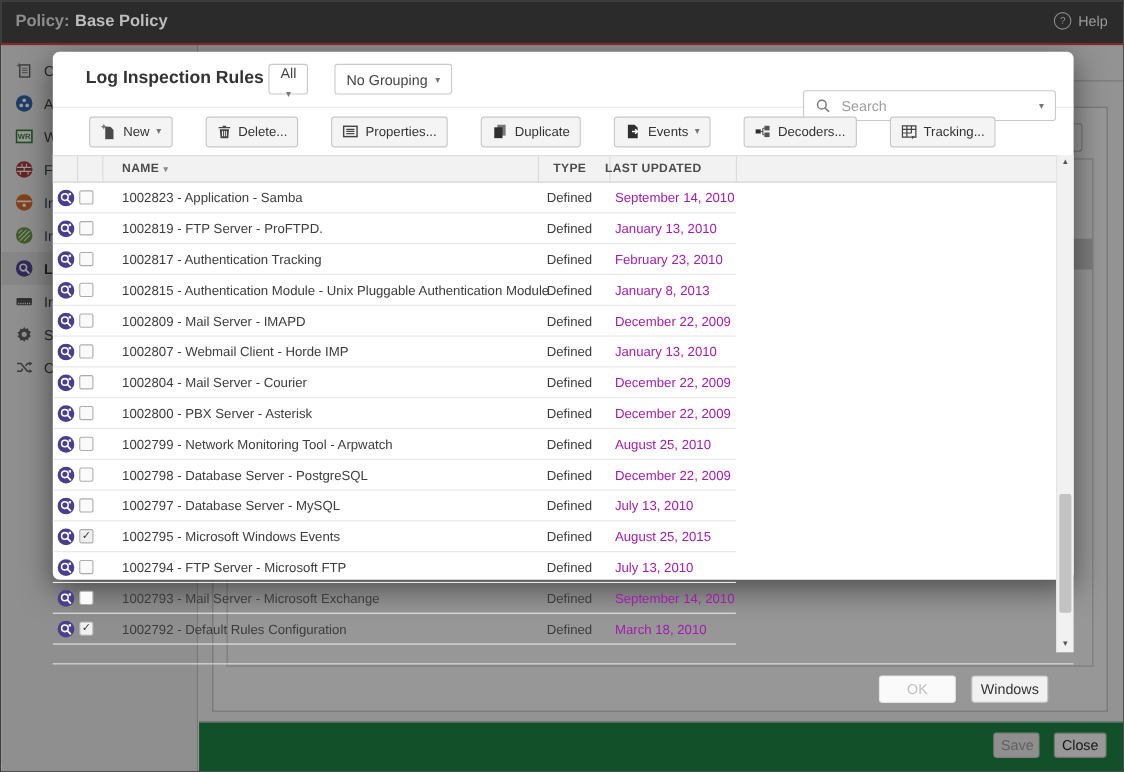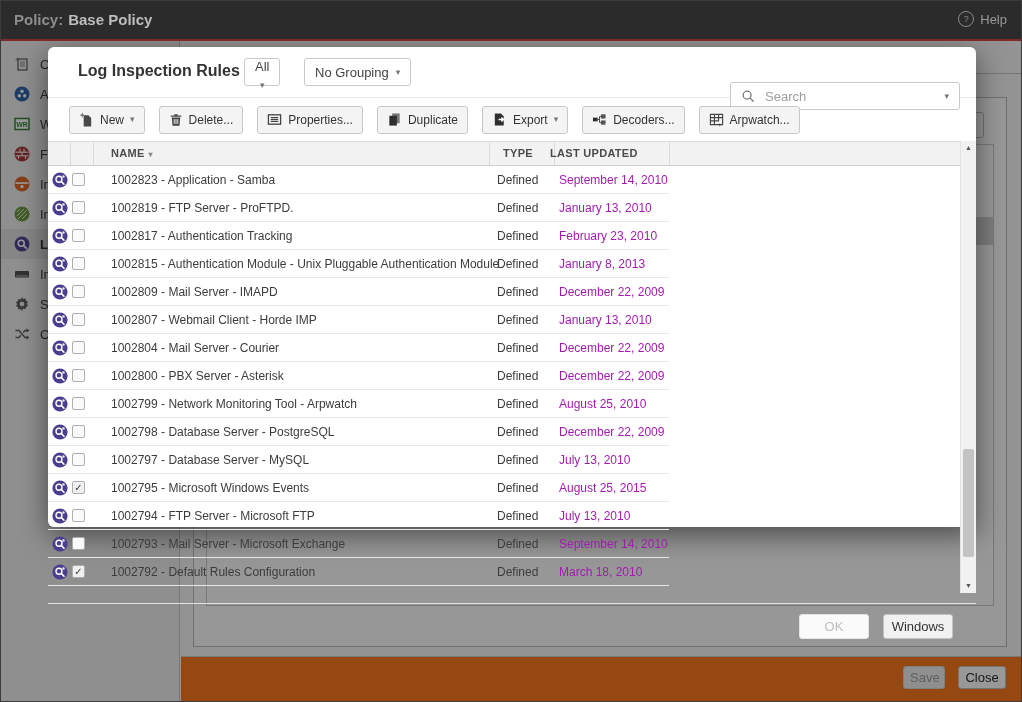--- a/index.html
+++ b/index.html
@@ -20,40 +20,40 @@
   .side-item{height:30px;display:flex;align-items:center;gap:10px;padding-left:13px;cursor:pointer;}
   .side-item.sel{background:#dcdcdc;}
   .side-item.sel .side-label{font-weight:bold;color:#2e2e2e;}
   .side-label{font-size:13px;color:#3a3a3a;white-space:nowrap;}
   .icn{display:inline-flex;align-items:center;justify-content:center;line-height:0;}
   .u-line{position:absolute;left:180px;right:0;top:32px;height:1px;background:#c2c2c2;}
   .u-panel{position:absolute;left:192px;top:56px;right:14px;bottom:54px;border:1px solid #b8b8b8;background:#fafafa;}
   .u-panel-inner{position:absolute;left:12px;right:12px;top:46px;bottom:40px;border:1px solid #c6c6c6;}
   .u-btn-ghost{position:absolute;right:22px;top:14px;width:54px;height:24px;border:1px solid #b9b9b9;border-radius:3px;}
   .u-selrow{position:absolute;left:13px;right:13px;top:119px;height:28px;background:#cdcdcd;}
-  .u-footer{position:absolute;left:180px;right:0;bottom:0;height:44px;background:#f97316;border-top:1px solid #c6c6c6;padding-left:27px;}
+  .u-footer{position:absolute;left:180px;right:0;bottom:0;height:44px;background:#15803d;border-top:1px solid #c6c6c6;padding-left:27px;}
   .u-save{position:absolute;right:76px;top:9px;width:42px;height:23px;font-size:13px;color:#9b9b9b;background:#ececec;border:1px solid #d2d2d2;border-radius:3px;}
   .u-close{position:absolute;right:15px;top:9px;width:48px;height:23px;font-size:13px;color:#222;background:#fbfbfb;border:1px solid #bdbdbd;border-radius:3px;}
 
   .overlay{position:absolute;left:0;top:40px;right:0;bottom:0;background:rgba(15,15,15,0.42);z-index:5;}
 
   
   .dialog{position:absolute;left:47px;top:46px;width:928px;height:480px;background:#fff;border-radius:6px;box-shadow:0 8px 28px rgba(0,0,0,0.5);z-index:10;}
   .dlg-header{position:absolute;left:0;top:0;right:0;height:50px;border-bottom:1px solid #e9e9e9;}
   .dlg-title{position:absolute;left:30px;top:15px;font-size:16px;font-weight:bold;color:#333;}
   .chip{position:absolute;top:11px;height:26px;display:inline-flex;align-items:center;gap:7px;padding:0 10px;border:1px solid #c9c9c9;border-radius:3px;font-size:13px;color:#444;background:#fff;cursor:pointer;}
   .chip-all{left:196px;flex-direction:column;}
   .chip-group{left:256px;}
   .caret{display:inline-block;color:#777;font-size:9px;line-height:1;}
   .caret::before{content:"▾";}
   .searchbox{position:absolute;right:16px;top:11px;width:230px;height:28px;box-sizing:border-box;border:1px solid #c9c9c9;border-radius:3px;display:flex;align-items:center;gap:8px;padding:0 10px;background:#fff;margin-top:24px;}
   .searchbox input{border:none;outline:none;flex:1;font-size:13px;color:#444;font-family:"Liberation Sans",sans-serif;background:transparent;min-width:0;}
   .searchbox input::placeholder{color:#9e9e9e;}
 
-  .dlg-toolbar{position:absolute;left:0;top:51px;right:0;height:43px;display:flex;align-items:center;gap:14px;padding-left:21px;}
+  .dlg-toolbar{position:absolute;left:12px;top:51px;right:0;height:43px;display:flex;align-items:center;gap:30px;padding-left:21px;}
   .tbtn{display:inline-flex;align-items:center;gap:6px;height:28px;padding:0 9px;background:#f4f4f4;border:1px solid #c7c7c7;border-radius:3px;font-size:12px;color:#333;font-family:"Liberation Sans",sans-serif;cursor:pointer;}
 
   .thead{position:absolute;left:0;top:94px;right:16px;height:23px;background:#f2f2f2;border-top:1px solid #ddd;border-bottom:1px solid #d0d0d0;}
   .hlabel{position:absolute;top:5px;font-size:11px;font-weight:bold;color:#4c4c4c;letter-spacing:0.3px;}
   .h-name{left:63px;}
   .h-type{left:455px;}
   .h-upd{left:502px;}
   .sort{margin-left:4px;color:#888;font-size:8px;}
   .sort::before{content:"▾";}
   .hsep{position:absolute;top:0;bottom:0;width:1px;background:#dadada;}
@@ -270,42 +270,42 @@
           </span>
           <span>Duplicate</span>
         </button>
         <button class="tbtn">
           <span class="icn">
             <svg width="15" height="15" viewBox="0 0 16 16">
               <path d="M3 1.5h6.5l3 3V14.5H3z" fill="#2f2f2f"></path>
               <path d="M7 8h4.5M10 5.8l2.4 2.2L10 10.2" stroke="#fff" stroke-width="1.4" fill="none"></path>
             </svg>
           </span>
-          <span>Export</span>
+          <span>Events</span>
           <span class="caret"></span>
         </button>
         <button class="tbtn">
           <span class="icn">
             <svg width="15" height="15" viewBox="0 0 16 16">
               <rect x="1" y="6" width="5" height="4" fill="#2f2f2f"></rect>
               <rect x="9.5" y="2.5" width="5" height="4.5" fill="#555"></rect>
               <rect x="9.5" y="9" width="5" height="4.5" fill="#555"></rect>
               <path d="M6 8h2M8 4.8v6.4M8 4.8h1.5M8 11.2h1.5" stroke="#444" fill="none"></path>
             </svg>
           </span>
           <span>Decoders...</span>
         </button>
         <button class="tbtn">
           <span class="icn">
             <svg width="15" height="15" viewBox="0 0 16 16">
               <path fill="none" stroke="#444" stroke-width="1.2" d="M1.5 2.5h13v11h-13z M1.5 6h13 M1.5 9.5h9 M5.8 2.5v11 M10.2 2.5v7"></path>
               <path d="M10.5 12.2l3.4 1.1-1.8.7-.7 1.8z" fill="#444"></path>
             </svg>
           </span>
-          <span>Arpwatch...</span>
+          <span>Tracking...</span>
         </button>
       </div>
 
     <div class="thead">
       <span class="hsep" style="left:22px"></span>
       <span class="hsep" style="left:45px"></span>
       <span class="hsep" style="left:441px"></span>
       <span class="hsep" style="left:506px"></span>
       <span class="hsep" style="left:621px"></span>
       <span class="hlabel h-name"><span>NAME</span><span class="sort"></span></span>

